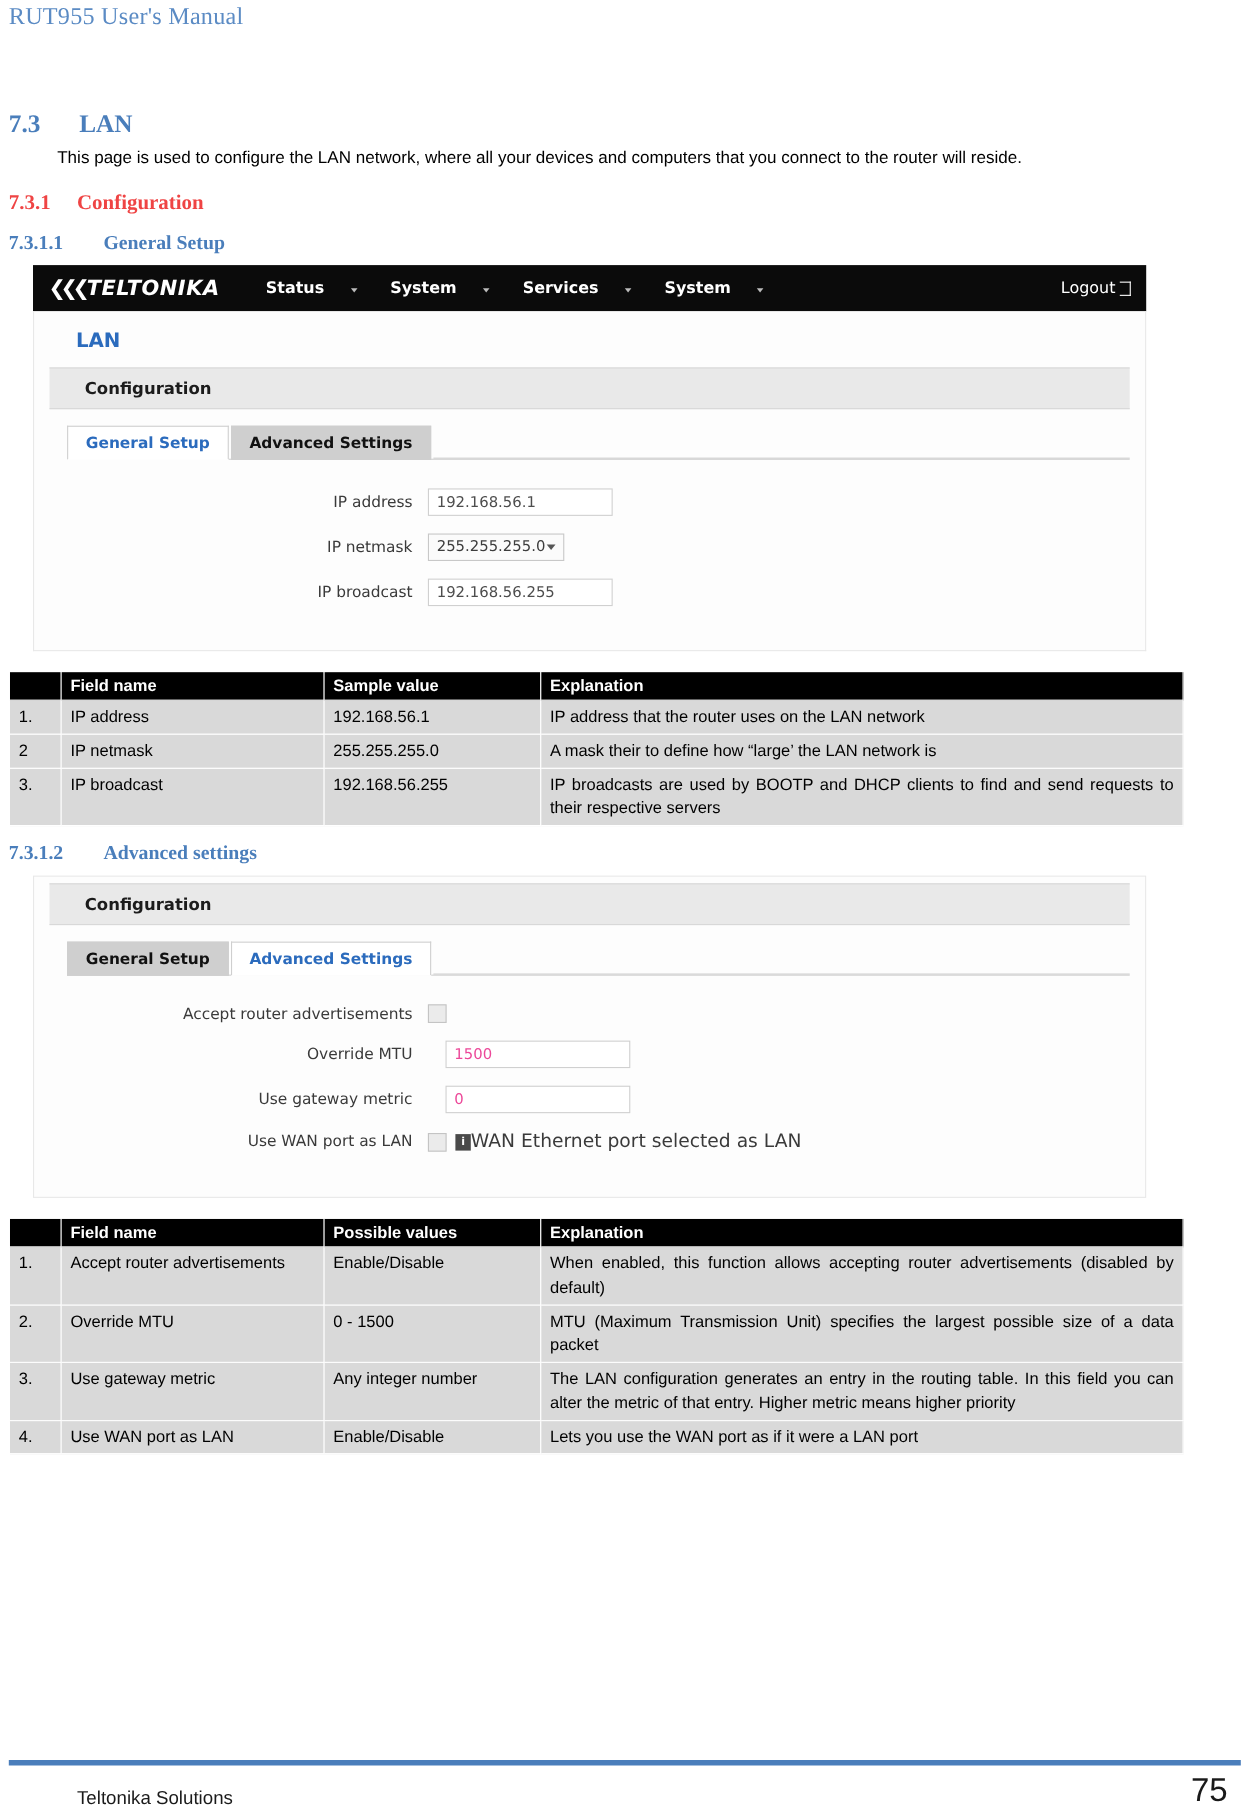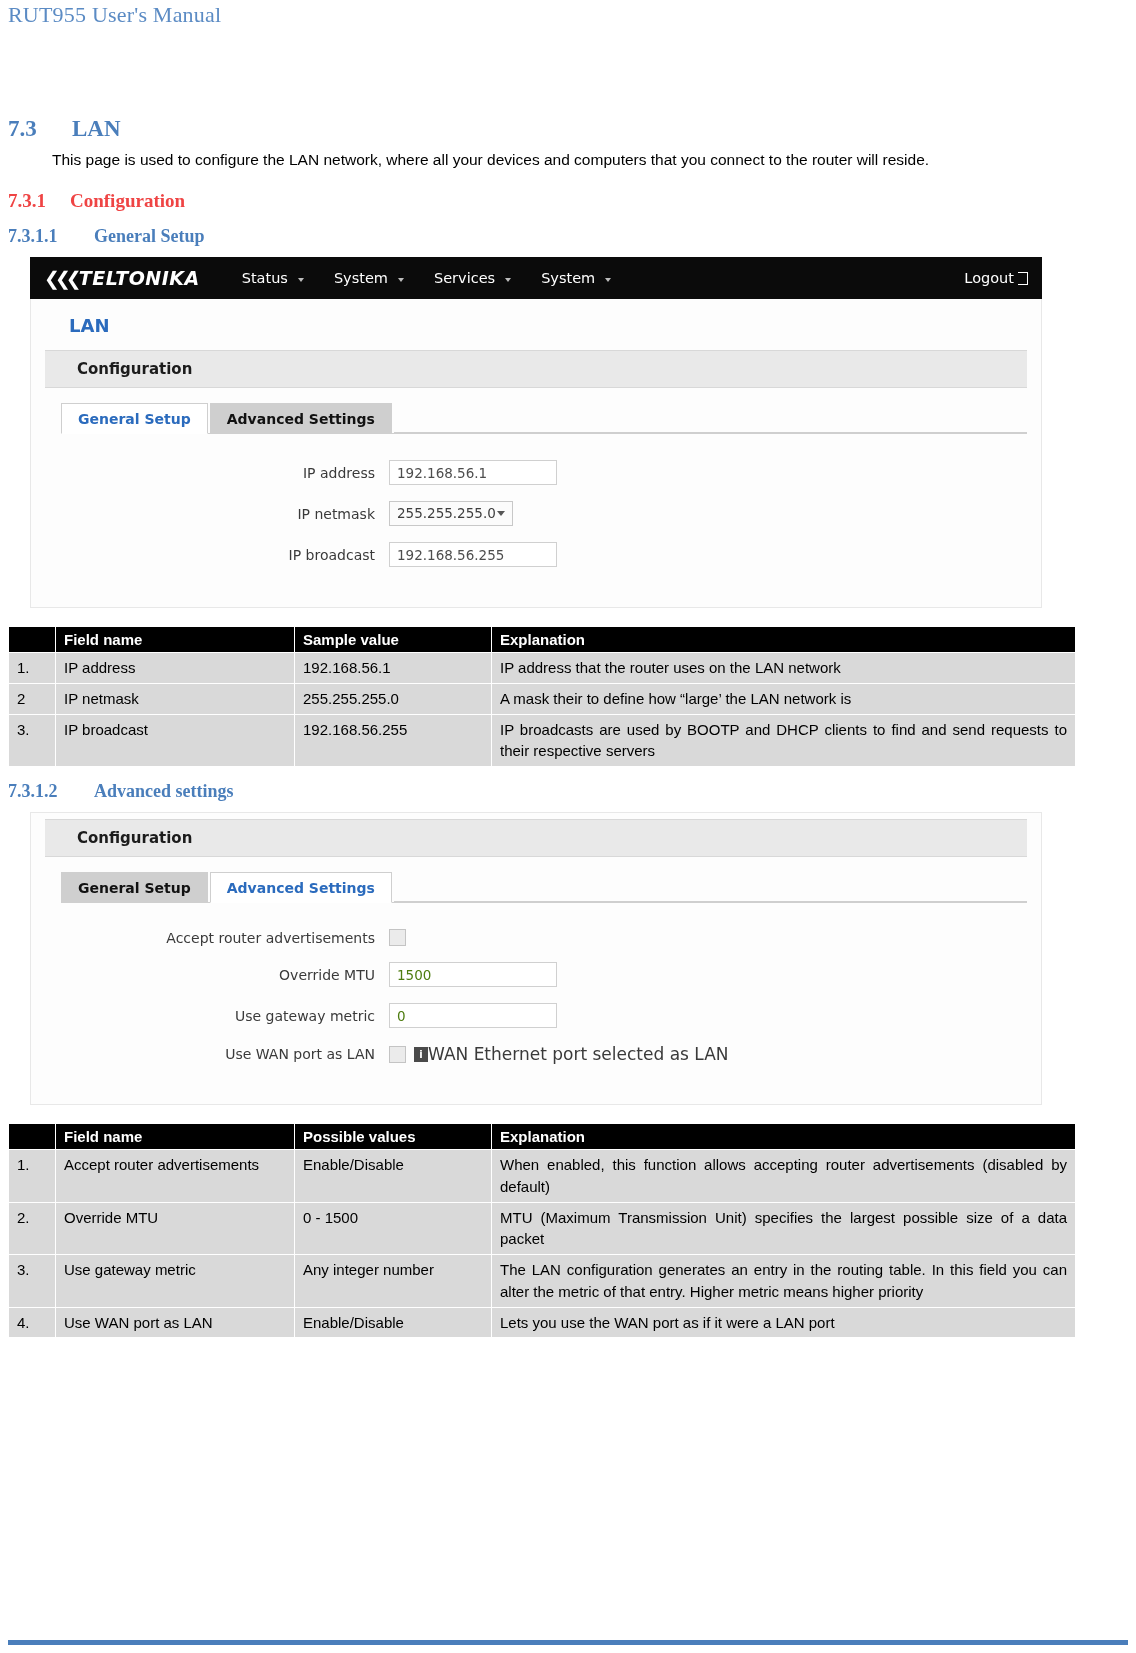--- a/index.html
+++ b/index.html
@@ -33,21 +33,21 @@
     top: 100px;
     width: 1068px;
   }
 
   
   h2.h-sec {
     font-family: "Liberation Serif", serif;
     font-size: 23px;
     font-weight: bold;
     color: #4a7ebb;
-    margin: 16px 0 6px 0;
+    margin: 0 0 6px 0;
     display: flex;
   }
   h2.h-sec .num { width: 64px; }
 
   h3.h-sub {
     font-family: "Liberation Serif", serif;
     font-size: 19px;
     font-weight: bold;
     color: #ef4444;
     margin: 18px 0 4px 0;
@@ -109,24 +109,24 @@
     letter-spacing: -5px;
   }
   .ui-menu {
     display: flex;
     margin-left: 42px;
     gap: 30px;
   }
   .ui-menu-item {
     color: #ffffff;
     font-size: 14.5px;
-    font-weight: normal;
+    font-weight: bold;
     display: flex;
     align-items: center;
-    gap: 10px;
+    gap: 24px;
   }
   .caret {
     display: inline-block;
     width: 0; height: 0;
     border-left: 3.5px solid transparent;
     border-right: 3.5px solid transparent;
     border-top: 4px solid #bdbdbd;
     margin-top: 3px;
   }
   .ui-logout {
@@ -222,21 +222,21 @@
     height: 25px;
     border: 1px solid #d0d0d0;
     background: #ffffff;
     font-size: 13.5px;
     color: #4d4d4d;
     line-height: 25px;
     padding: 0 7px;
     box-sizing: border-box;
   }
   .ui-input.wide { width: 168px; }
-  .ui-input.ph { color: #4d7c0f; }
+  .ui-input.ph { color: #ec4899; margin-left: 16px; }
   .ui-select {
     width: 124px;
     height: 25px;
     border: 1px solid #c8c8c8;
     background: #fbfbfb;
     font-size: 13.5px;
     color: #3d3d3d;
     line-height: 25px;
     padding: 0 7px;
     box-sizing: border-box;
@@ -520,13 +520,17 @@
         <td class="col-val">Enable/Disable</td>
         <td class="col-exp">Lets you use the WAN port as if it were a LAN port</td>
       </tr>
     </tbody>
   </table>
 
 </div>
 
 <div class="doc-footer">
   <div class="footer-rule"></div>
+  <div class="footer-inner">
+    <div class="footer-left">Teltonika Solutions</div>
+    <div class="footer-page">75</div>
+  </div>
 </div>
 
 </body></html>

